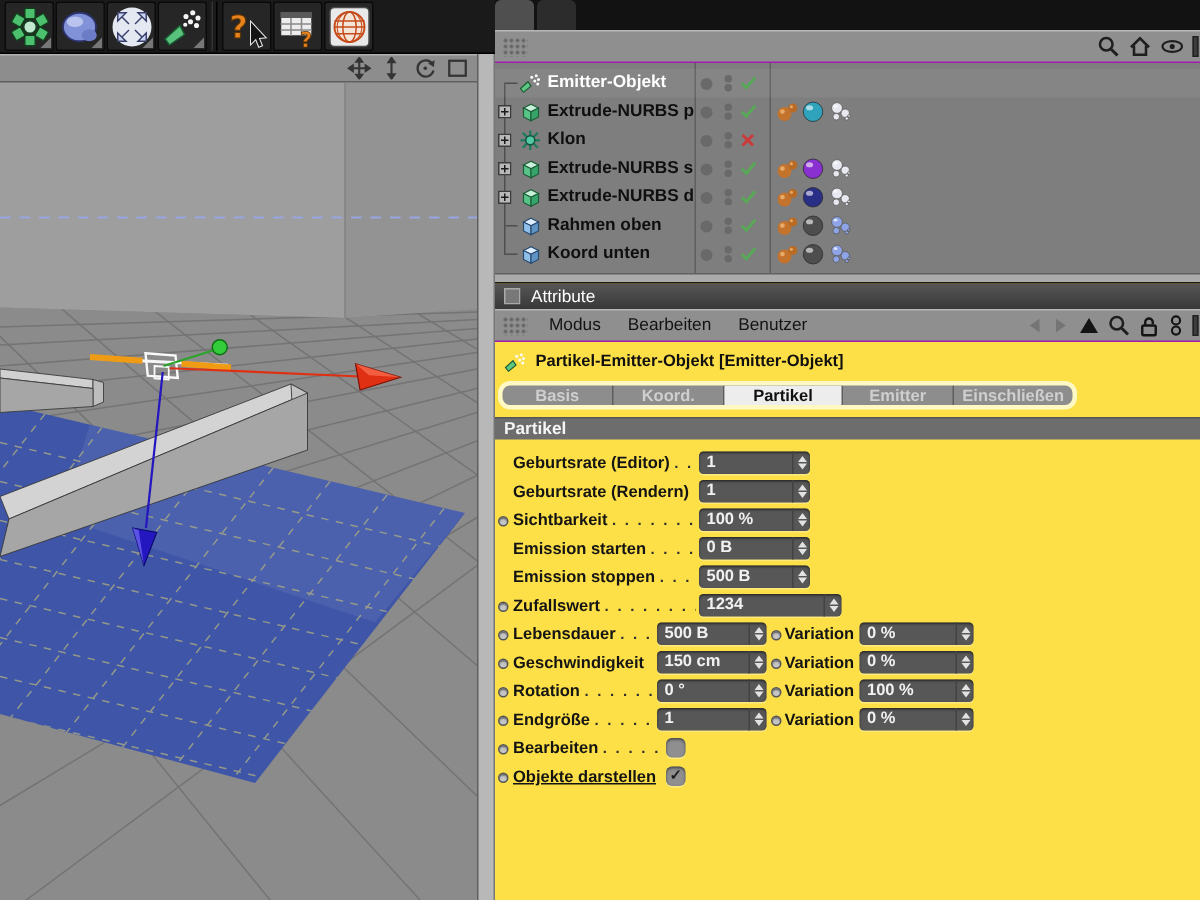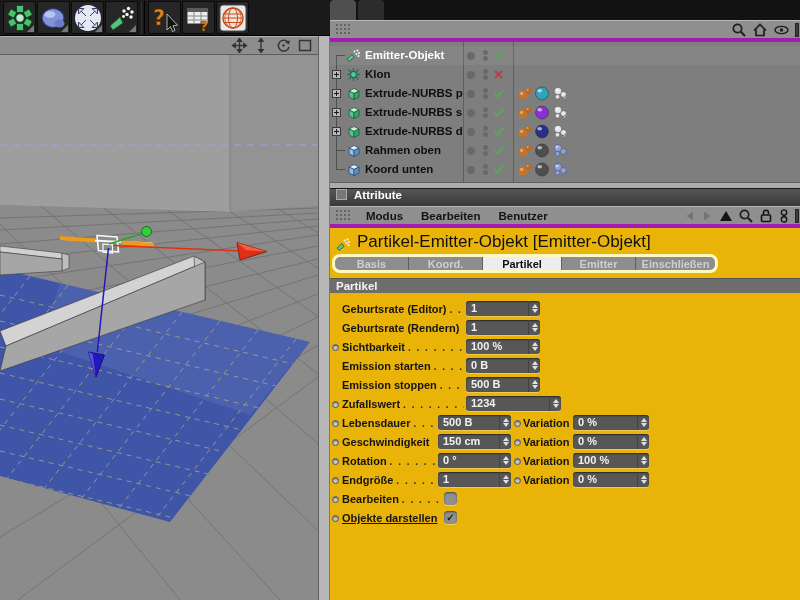--- a/index.html
+++ b/index.html
@@ -13,29 +13,29 @@
   .tsep{width:4px;height:33px;border-right:1px solid #000;border-left:1px solid #333;margin:0 2px}
 
   
   #viewport{position:absolute;left:0;top:36px;width:318px;height:564px;background:#8b8b8b}
   .vp-topbar{position:absolute;top:0;left:0;right:0;height:19px;background:#8d8d8d;border-top:1px solid #b2b2b2;border-bottom:1px solid #5e5e5e;display:flex;justify-content:flex-end;align-items:center;gap:4px;padding-right:4px}
   .vpctl{display:flex;align-items:center;justify-content:center;width:18px;height:16px}
   #scene{position:absolute;top:19px;left:0}
   #splitter{position:absolute;left:318px;top:36px;width:12px;height:564px;background:#b8b8b8;border-left:1px solid #5f5f5f;border-right:1px solid #777}
 
   
-  #right{position:absolute;left:330px;top:0;width:470px;height:600px;background:#eab308}
+  #right{position:absolute;left:330px;top:0;width:470px;height:600px;background:#fde047}
 
   
   #objects-panel{position:absolute;top:0;left:0;right:0;height:188px}
   .tabbar{height:20px;background:#121212;display:flex;align-items:flex-end;gap:2px}
   .ptab{height:20px;padding:3px 13px 0;font-size:11.5px;font-weight:700;border-radius:4px 4px 0 0}
   .ptab.on{background:#4f4f4f;color:#fff}
   .ptab.off{background:#2c2c2c;color:#8a8a8a}
-  .menubar{height:22px;background:#8f8f8f;border-top:1px solid #b7b7b7;border-bottom:4px solid #a21caf;display:flex;align-items:center;font-size:11.5px;font-weight:700;color:#131313;position:relative}
+  .menubar{height:22px;background:#8f8f8f;border-top:1px solid #b7b7b7;border-bottom:1px solid #a21caf;display:flex;align-items:center;font-size:11.5px;font-weight:400;color:#131313;position:relative}
   .grip{width:17px;height:13px;margin:0 5px 0 5px;background:radial-gradient(#646464 1px,transparent 1.3px);background-size:4px 4px}
   .mitem{padding:0 9px;cursor:default}
   .mb-icons{position:absolute;right:1px;top:0;bottom:0;display:flex;align-items:center;gap:5px}
   .sliver{width:4px;height:14px;background:#3d3d3d;border:1px solid #222}
 
   #object-list{position:absolute;top:42px;left:0;right:0;height:140px;background:#7e7e7e;padding-top:4px;overflow:hidden}
   .treeline{position:absolute;left:6px;top:13px;width:1px;height:115px;background:#4e4e4e}
   .colsep{position:absolute;top:0;bottom:0;width:1px;background:#5f5f5f}
   .orow{position:relative;height:19px}
   .ostub{position:absolute;left:7px;top:9px;width:8px;height:1px;background:#4e4e4e}
@@ -47,23 +47,23 @@
   .dotbig{position:absolute;left:137px;top:5.5px;width:8px;height:8px;border-radius:50%;background:#696969}
   .dotpair{position:absolute;left:153px;top:2px}
   .dotpair i{display:block;width:5px;height:5px;border-radius:50%;background:#696969;margin:1.5px 0}
   .ostate{position:absolute;left:163px;top:4px;line-height:0}
   .otags{position:absolute;left:187px;top:2px;display:flex;gap:2px;line-height:0}
 
   .panel-bottom{position:absolute;top:182px;left:0;right:0;height:6px;background:#ababab;border-top:1px solid #606060}
 
   
   #attributes-panel{position:absolute;top:188px;left:0;right:0;height:412px}
-  .attr-titlebar{position:absolute;top:0;left:0;right:0;height:18px;background:linear-gradient(#565656,#383838);border-top:1px solid #171717;display:flex;align-items:flex-start;gap:7px;padding-left:6px;color:#fff;font-size:11.5px;font-weight:700}
+  .attr-titlebar{position:absolute;top:0;left:0;right:0;height:18px;background:linear-gradient(#565656,#383838);border-top:1px solid #171717;display:flex;align-items:center;gap:7px;padding-left:6px;color:#fff;font-size:11.5px;font-weight:400}
   .attr-menubar{position:absolute;top:18px;left:0;right:0}
-  .objheader{position:absolute;top:42px;left:0;right:0;height:22px;display:flex;align-items:flex-end;gap:6px;padding-left:6px;font-size:17px;font-weight:400;color:#101010}
+  .objheader{position:absolute;top:42px;left:0;right:0;height:22px;display:flex;align-items:center;gap:6px;padding-left:6px;font-size:11px;font-weight:700;color:#101010}
   .seg-tabs{position:absolute;top:66px;left:2px;height:19px;display:flex;border:3px solid #fef9c3;border-radius:8px;overflow:hidden;background:#8d8d8d}
   .seg{height:100%;display:flex;align-items:center;justify-content:center;font-size:11px;font-weight:700;color:#cfcfcf;border-right:1px solid #5e5e5e}
   .seg:last-child{border-right:none}
   .seg.on{background:#ededed;color:#101010}
   .section-bar{position:absolute;top:90px;left:0;right:0;height:15px;background:#6d6d6d;border-top:1px solid #565656;color:#f5f5f5;font-size:11.5px;font-weight:700;padding-left:6px;line-height:14px}
   #params{position:absolute;top:112px;left:0;right:0}
   .prow{position:relative;height:19px}
   .keydot{position:absolute;left:2px;top:6px;width:7px;height:7px;border-radius:50%;background:#c6c6c6;border:1px solid #555;box-shadow:inset 0 1px 1px rgba(0,0,0,.5)}
   .plabwrap{position:absolute;left:12px;top:3px;height:14px;line-height:13px;white-space:nowrap;overflow:hidden;font-size:11px;font-weight:600;color:#141414}
   .pleader{font-size:10px;font-weight:700;color:#2e2e2e;letter-spacing:1.5px;margin-left:3px}
@@ -341,49 +341,20 @@
             </svg></span>
           <span class="otags"></span>
         </div>
         <div class="orow ">
           <span class="oplus"><svg width="9" height="9" viewBox="0 0 9 9">
               <rect x="0.5" y="0.5" width="8" height="8" fill="#b9b9b9" stroke="#3c3c3c"></rect>
               <line x1="2" y1="4.5" x2="7" y2="4.5" stroke="#1a1a1a"></line>
               <line x1="4.5" y1="2" x2="4.5" y2="7" stroke="#1a1a1a"></line>
             </svg></span>
           <span class="oicon"><svg width="15" height="15" viewBox="0 0 15 15">
-              <g stroke="#1e7a5e" stroke-width="1.5">
-                <line x1="7.5" y1="1" x2="7.5" y2="14"></line>
-                <line x1="1" y1="7.5" x2="14" y2="7.5"></line>
-                <line x1="2.5" y1="2.5" x2="12.5" y2="12.5"></line>
-                <line x1="12.5" y1="2.5" x2="2.5" y2="12.5"></line>
-              </g>
-              <circle cx="7.5" cy="7.5" r="3" fill="#52c9a4" stroke="#14523e"></circle>
-            </svg></span>
-          <span class="olabel">Klon</span>
-          <span class="dotbig"></span>
-          <span class="dotpair">
-            <i></i>
-            <i></i>
-          </span>
-          <span class="ostate"><svg width="11" height="11" viewBox="0 0 11 11">
-              <g stroke="#cc3a3a" stroke-width="2">
-                <line x1="2" y1="2" x2="9" y2="9"></line>
-                <line x1="9" y1="2" x2="2" y2="9"></line>
-              </g>
-            </svg></span>
-          <span class="otags"></span>
-        </div>
-        <div class="orow ">
-          <span class="oplus"><svg width="9" height="9" viewBox="0 0 9 9">
-              <rect x="0.5" y="0.5" width="8" height="8" fill="#b9b9b9" stroke="#3c3c3c"></rect>
-              <line x1="2" y1="4.5" x2="7" y2="4.5" stroke="#1a1a1a"></line>
-              <line x1="4.5" y1="2" x2="4.5" y2="7" stroke="#1a1a1a"></line>
-            </svg></span>
-          <span class="oicon"><svg width="15" height="15" viewBox="0 0 15 15">
               <polygon points="3,5 8,2.5 13,5 8,7.5" fill="#c8f0da" stroke="#1d5e38" stroke-width="0.8"></polygon>
               <polygon points="3,5 8,7.5 8,13.5 3,11" fill="#59c488" stroke="#1d5e38" stroke-width="0.8"></polygon>
               <polygon points="13,5 8,7.5 8,13.5 13,11" fill="#36a468" stroke="#1d5e38" stroke-width="0.8"></polygon>
             </svg></span>
           <span class="olabel">Extrude-NURBS p</span>
           <span class="dotbig"></span>
           <span class="dotpair">
             <i></i>
             <i></i>
           </span>
@@ -405,20 +376,49 @@
                 <g fill="#e8e8f0" stroke="#555" stroke-width="0.5">
                   <circle cx="6" cy="5" r="3.6"></circle>
                   <circle cx="11.5" cy="8.5" r="2.8"></circle>
                   <circle cx="5.5" cy="10.8" r="2.2"></circle>
                   <circle cx="12.5" cy="12" r="1.1"></circle>
                   <circle cx="14" cy="10.3" r="0.9"></circle>
                 </g>
                 <ellipse cx="5" cy="3.8" rx="1.3" ry="0.9" fill="#fff" opacity="0.7"></ellipse>
               </svg></span>
           </span>
+        </div>
+        <div class="orow ">
+          <span class="oplus"><svg width="9" height="9" viewBox="0 0 9 9">
+              <rect x="0.5" y="0.5" width="8" height="8" fill="#b9b9b9" stroke="#3c3c3c"></rect>
+              <line x1="2" y1="4.5" x2="7" y2="4.5" stroke="#1a1a1a"></line>
+              <line x1="4.5" y1="2" x2="4.5" y2="7" stroke="#1a1a1a"></line>
+            </svg></span>
+          <span class="oicon"><svg width="15" height="15" viewBox="0 0 15 15">
+              <g stroke="#1e7a5e" stroke-width="1.5">
+                <line x1="7.5" y1="1" x2="7.5" y2="14"></line>
+                <line x1="1" y1="7.5" x2="14" y2="7.5"></line>
+                <line x1="2.5" y1="2.5" x2="12.5" y2="12.5"></line>
+                <line x1="12.5" y1="2.5" x2="2.5" y2="12.5"></line>
+              </g>
+              <circle cx="7.5" cy="7.5" r="3" fill="#52c9a4" stroke="#14523e"></circle>
+            </svg></span>
+          <span class="olabel">Klon</span>
+          <span class="dotbig"></span>
+          <span class="dotpair">
+            <i></i>
+            <i></i>
+          </span>
+          <span class="ostate"><svg width="11" height="11" viewBox="0 0 11 11">
+              <g stroke="#cc3a3a" stroke-width="2">
+                <line x1="2" y1="2" x2="9" y2="9"></line>
+                <line x1="9" y1="2" x2="2" y2="9"></line>
+              </g>
+            </svg></span>
+          <span class="otags"></span>
         </div>
         <div class="orow ">
           <span class="oplus"><svg width="9" height="9" viewBox="0 0 9 9">
               <rect x="0.5" y="0.5" width="8" height="8" fill="#b9b9b9" stroke="#3c3c3c"></rect>
               <line x1="2" y1="4.5" x2="7" y2="4.5" stroke="#1a1a1a"></line>
               <line x1="4.5" y1="2" x2="4.5" y2="7" stroke="#1a1a1a"></line>
             </svg></span>
           <span class="oicon"><svg width="15" height="15" viewBox="0 0 15 15">
               <polygon points="3,5 8,2.5 13,5 8,7.5" fill="#c8f0da" stroke="#1d5e38" stroke-width="0.8"></polygon>
               <polygon points="3,5 8,7.5 8,13.5 3,11" fill="#59c488" stroke="#1d5e38" stroke-width="0.8"></polygon>

